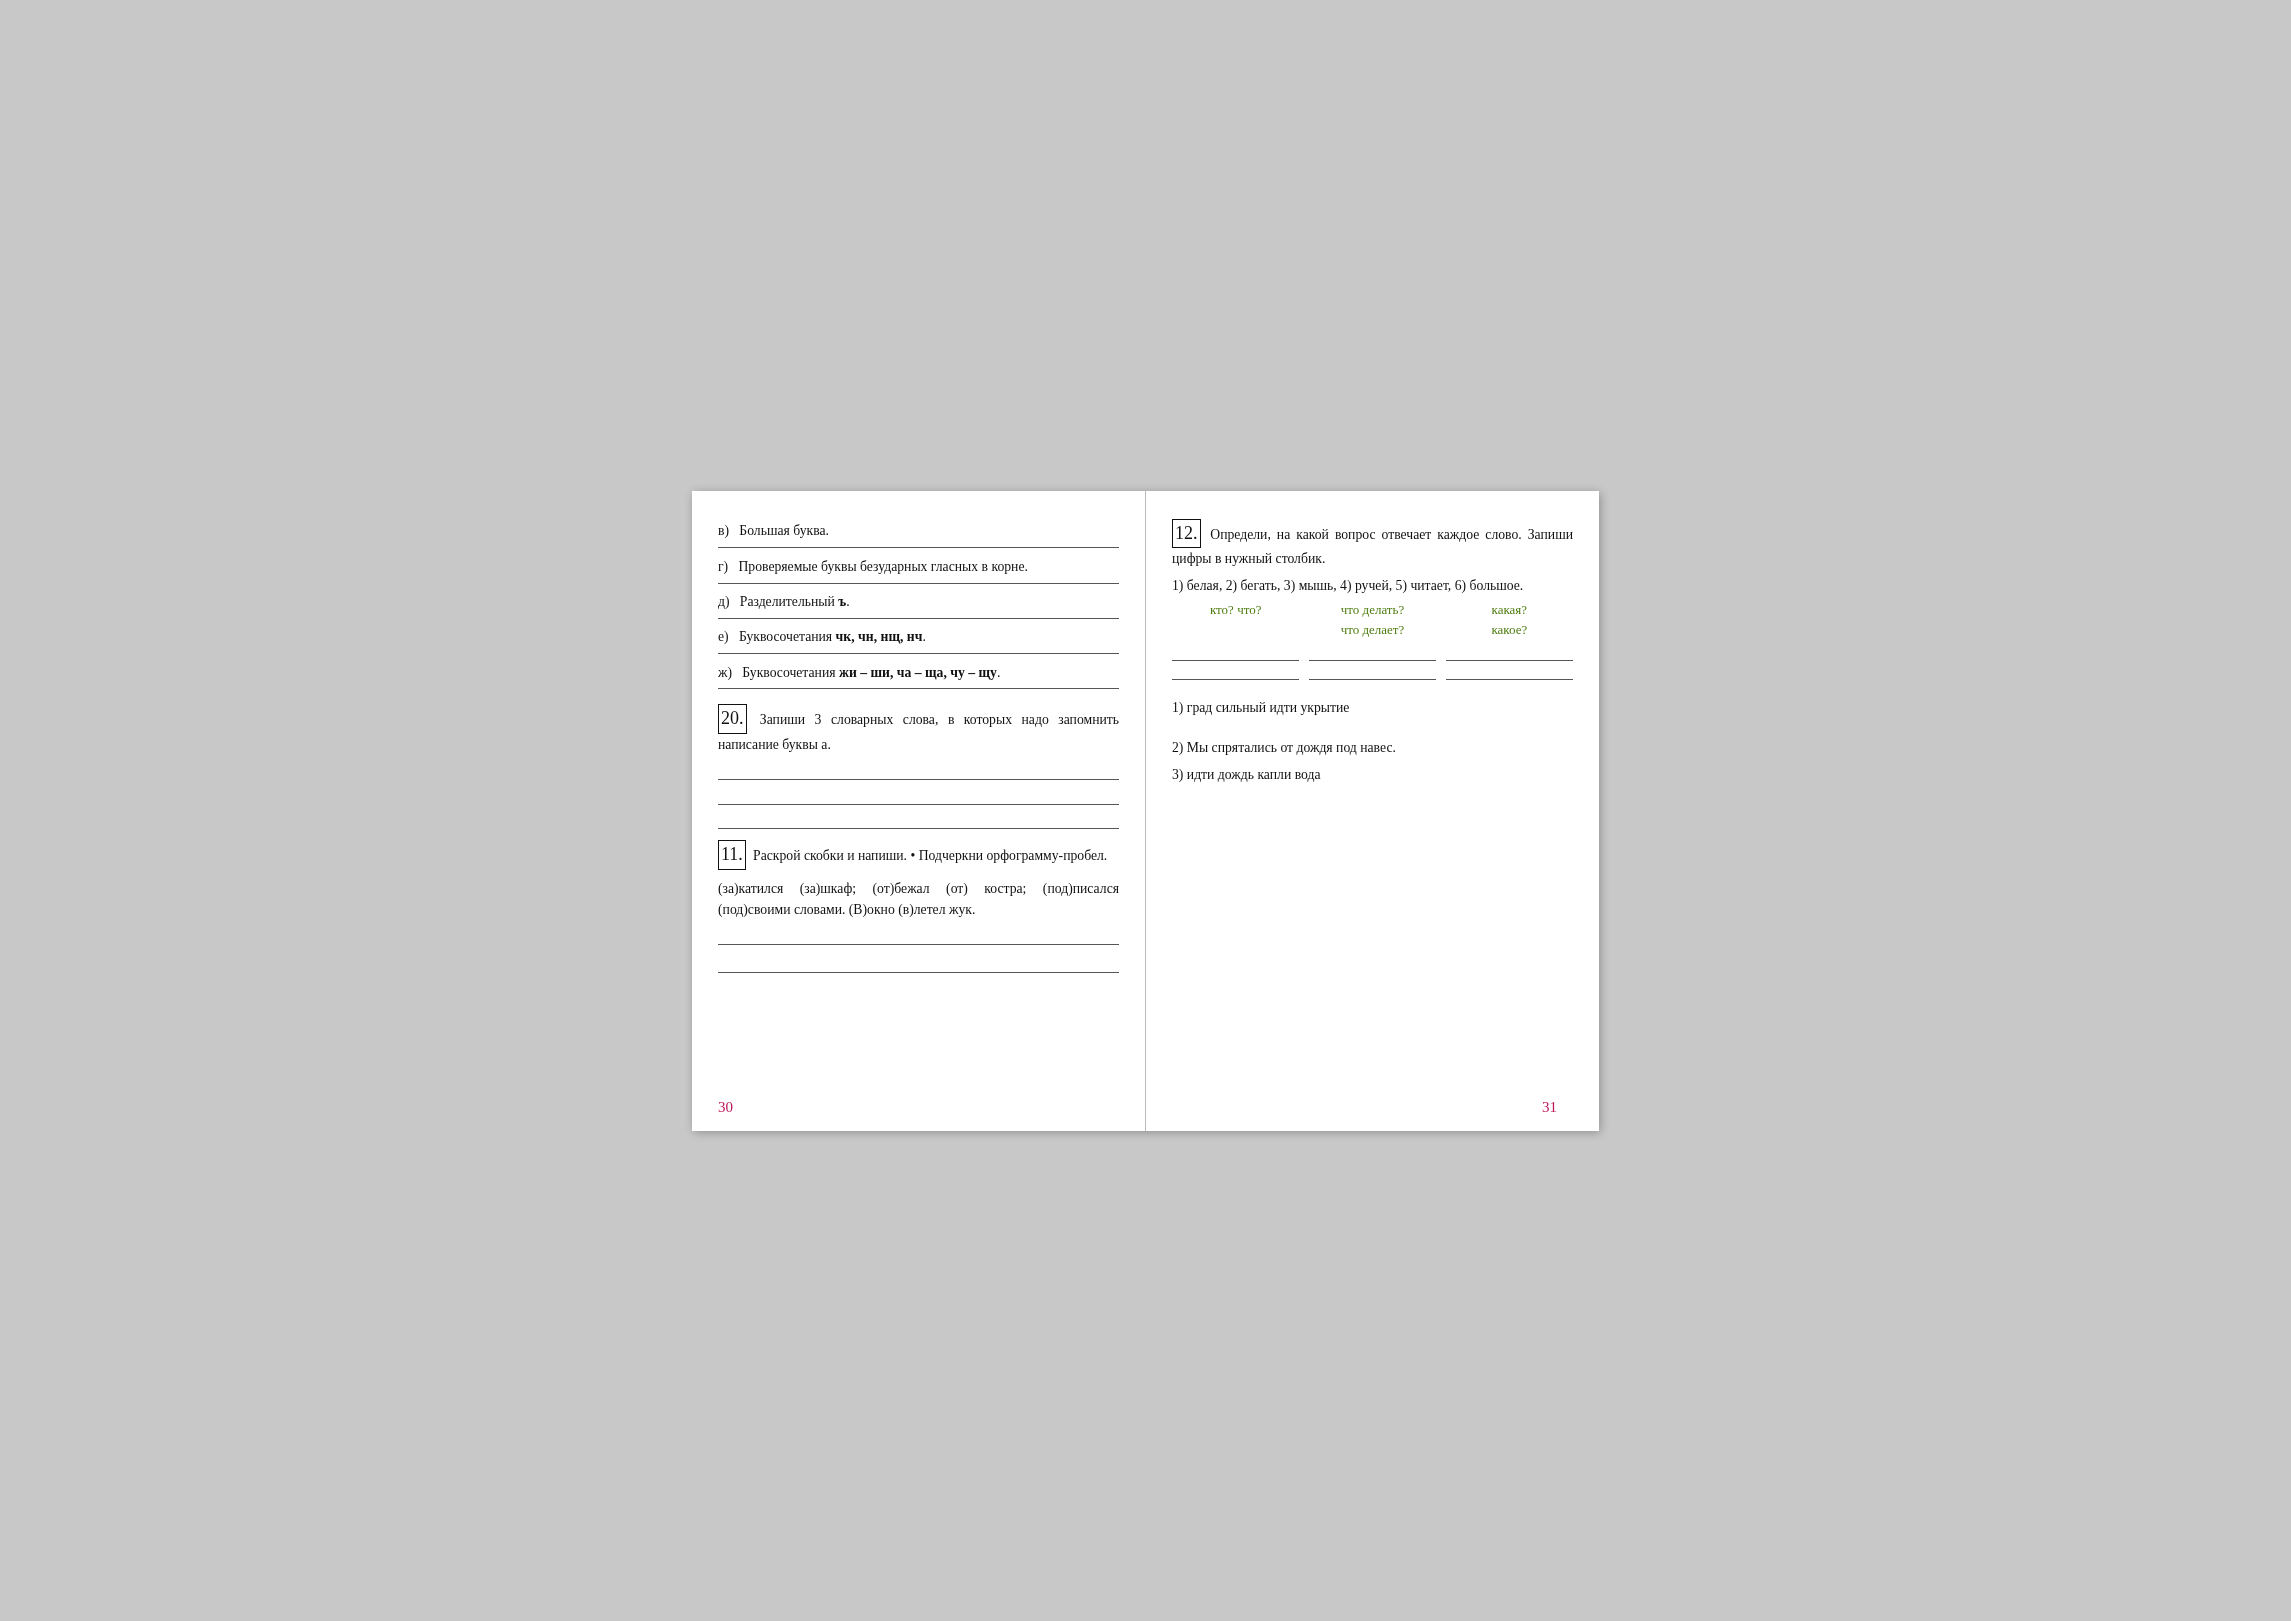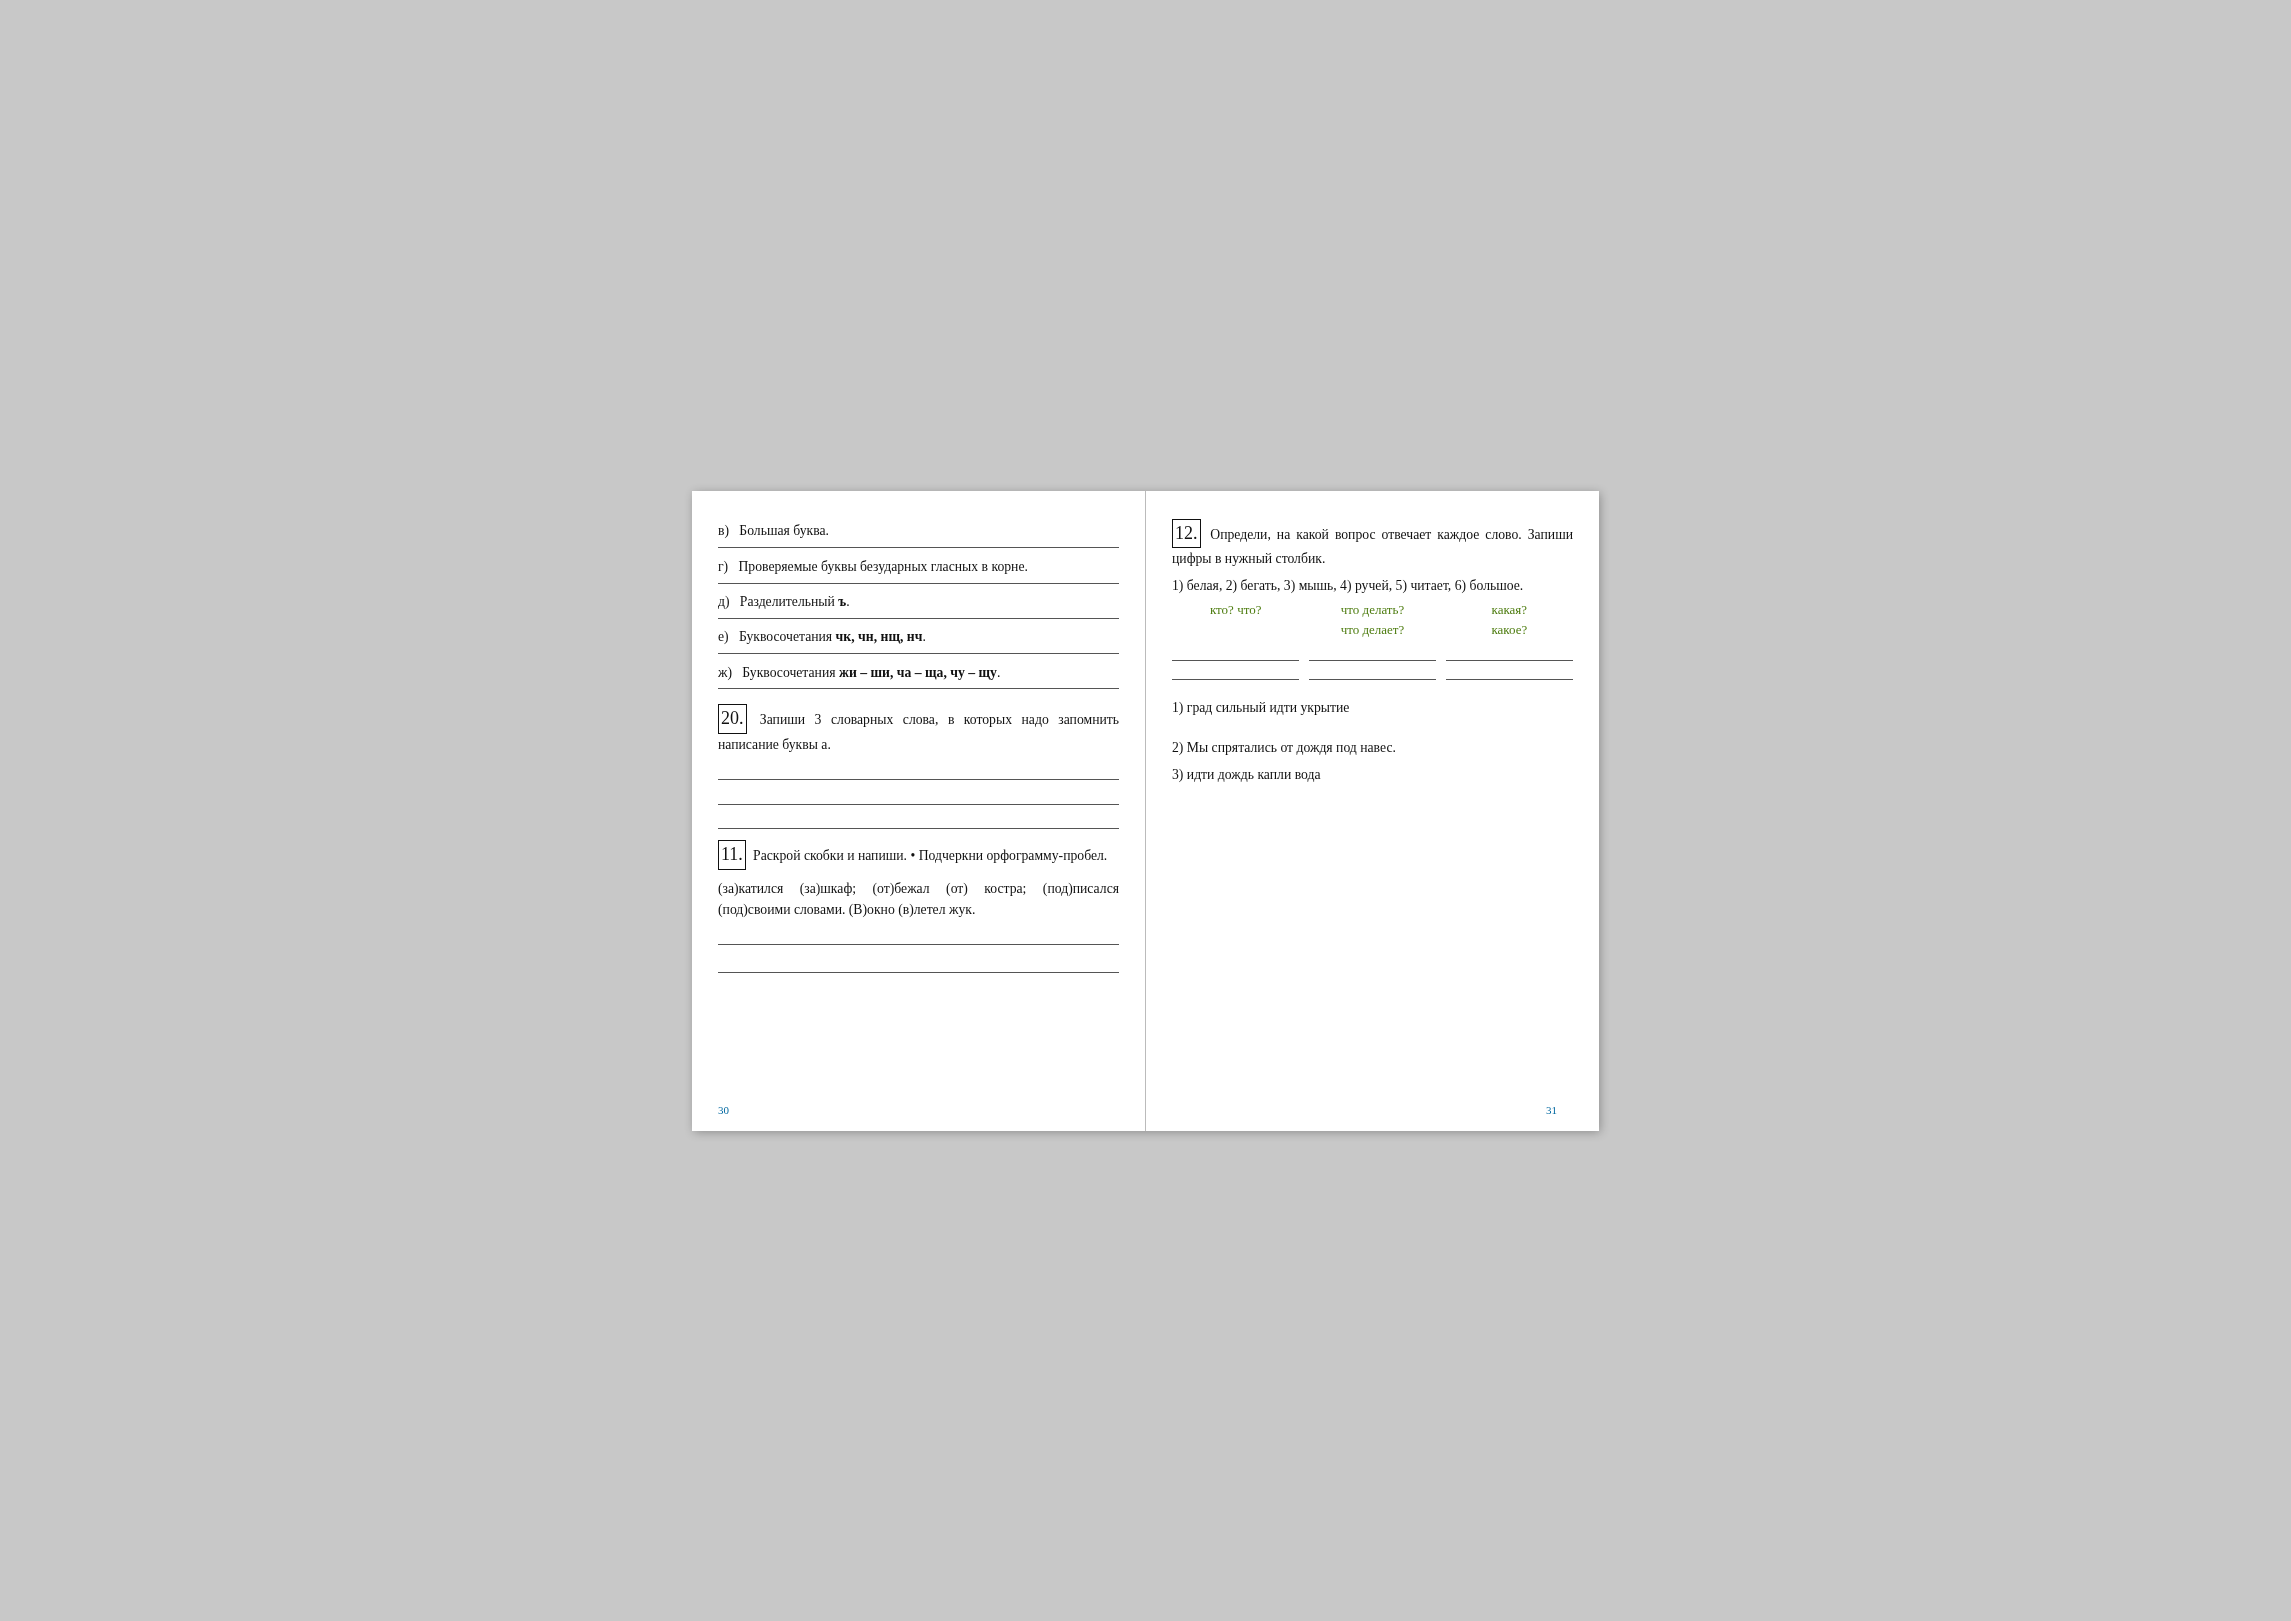--- a/index.html
+++ b/index.html
@@ -34,22 +34,22 @@
       color: #111;
     }
 
     .page-left {
       border-right: 0.9px solid #bbb;
     }
 
     .page-number {
       position: absolute;
       bottom: 11.3px;
-      font-size: 11px;
-      color: #0369a1;
+      font-size: 15px;
+      color: #be185d;
     }
 
     .page-left .page-number { left: 26px; }
     .page-right .page-number { right: 26px; }
 
     .section {
       margin-bottom: 9.4px;
     }
 
     .line-item {

